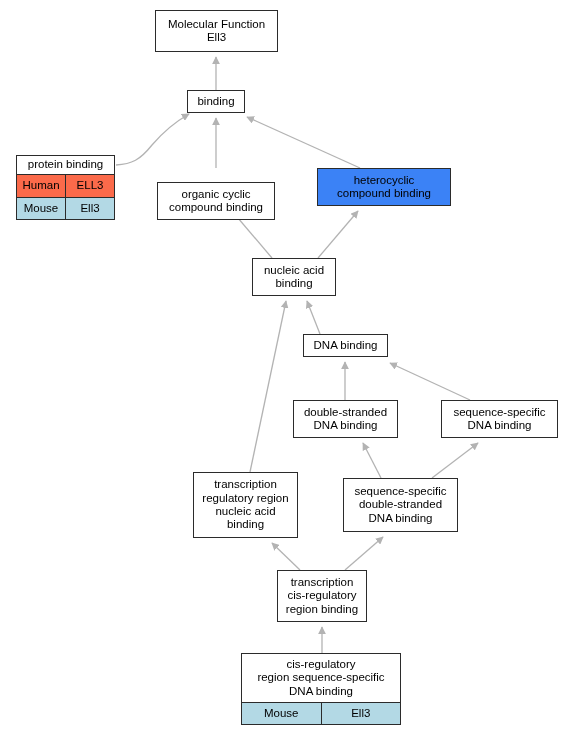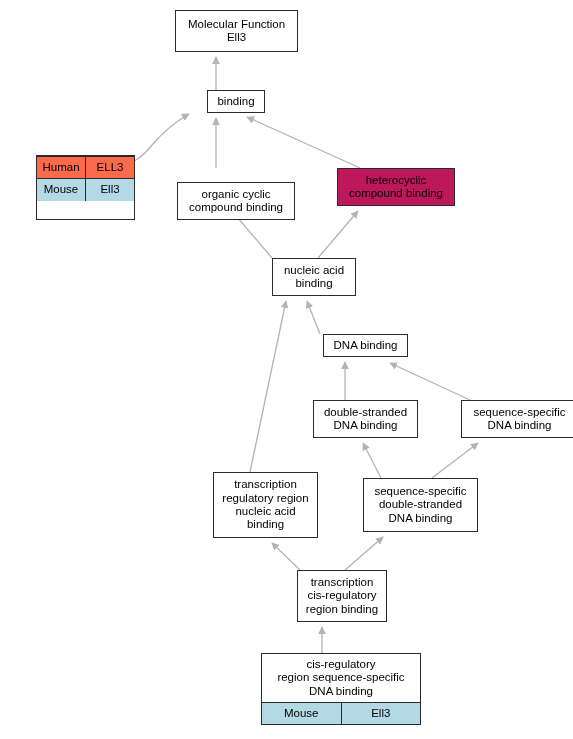--- a/index.html
+++ b/index.html
@@ -1,20 +1,20 @@
 <!DOCTYPE html>
 <html><head>
 <meta charset="utf-8">
 <style>
   html,body{margin:0;padding:0;background:#ffffff;}
   body{font-family:"Liberation Sans","DejaVu Sans",sans-serif;}
   #canvas{position:relative;width:573px;height:739px;background:#ffffff;overflow:hidden;}
   #edges{position:absolute;left:0;top:0;width:573px;height:739px;}
   .node{position:absolute;box-sizing:border-box;background:#ffffff;
-        border:1px solid #2b2b2b;display:flex;flex-direction:column;margin-left:20px;}
+        border:1px solid #2b2b2b;display:flex;flex-direction:column;}
   .node .title{flex:1;display:flex;align-items:center;justify-content:center;
         text-align:center;font-size:11.5px;color:#000000;line-height:13.4px;
         padding:2px 4px;box-sizing:border-box;white-space:pre-line;}
   .gene-table{display:flex;flex-direction:column;border-top:1px solid #2b2b2b;}
   .gene-row{display:flex;border-top:1px solid #2b2b2b;}
   .gene-row:first-child{border-top:none;}
   .gene-cell{flex:1;text-align:center;font-size:11.5px;color:#000;
         line-height:13.4px;padding:4px 2px;box-sizing:border-box;}
   .gene-cell.left{border-right:1px solid #2b2b2b;}
 </style>
@@ -48,36 +48,37 @@
   </svg>
   <div id="node-layer">
       <div class="node" style="left: 155px; top: 10px; width: 123px; height: 42px; border-color: rgb(43, 43, 43); background: rgb(255, 255, 255);">
         <div class="title">Molecular Function
 Ell3</div>
       </div>
       <div class="node" style="left: 187px; top: 90px; width: 58px; height: 23px; border-color: rgb(43, 43, 43); background: rgb(255, 255, 255);">
         <div class="title">binding</div>
       </div>
       <div class="node" style="left: 16px; top: 155px; width: 99px; height: 65px; border-color: rgb(43, 43, 43); background: rgb(255, 255, 255);">
+        <div class="title">protein binding</div>
         <div class="gene-table">
           <div class="gene-row" style="background: rgb(251, 106, 74); align-items: center;">
             <div class="gene-cell left">Human</div>
             <div class="gene-cell">ELL3</div>
           </div>
           <div class="gene-row" style="background: rgb(179, 217, 229);">
             <div class="gene-cell left">Mouse</div>
             <div class="gene-cell">Ell3</div>
           </div>
         </div>
       </div>
       <div class="node" style="left: 157px; top: 182px; width: 118px; height: 38px; border-color: rgb(43, 43, 43); background: rgb(255, 255, 255);">
         <div class="title">organic cyclic
 compound binding</div>
       </div>
-      <div class="node" style="left: 317px; top: 168px; width: 118px; height: 38px; border-color: rgb(43, 43, 43); background: #be185d;">
+      <div class="node" style="left: 317px; top: 168px; width: 134px; height: 38px; border-color: rgb(43, 43, 43); background: #3b82f6;">
         <div class="title">heterocyclic
 compound binding</div>
       </div>
       <div class="node" style="left: 252px; top: 258px; width: 84px; height: 38px; border-color: rgb(43, 43, 43); background: rgb(255, 255, 255);">
         <div class="title">nucleic acid
 binding</div>
       </div>
       <div class="node" style="left: 303px; top: 334px; width: 85px; height: 23px; border-color: rgb(43, 43, 43); background: rgb(255, 255, 255);">
         <div class="title">DNA binding</div>
       </div>

